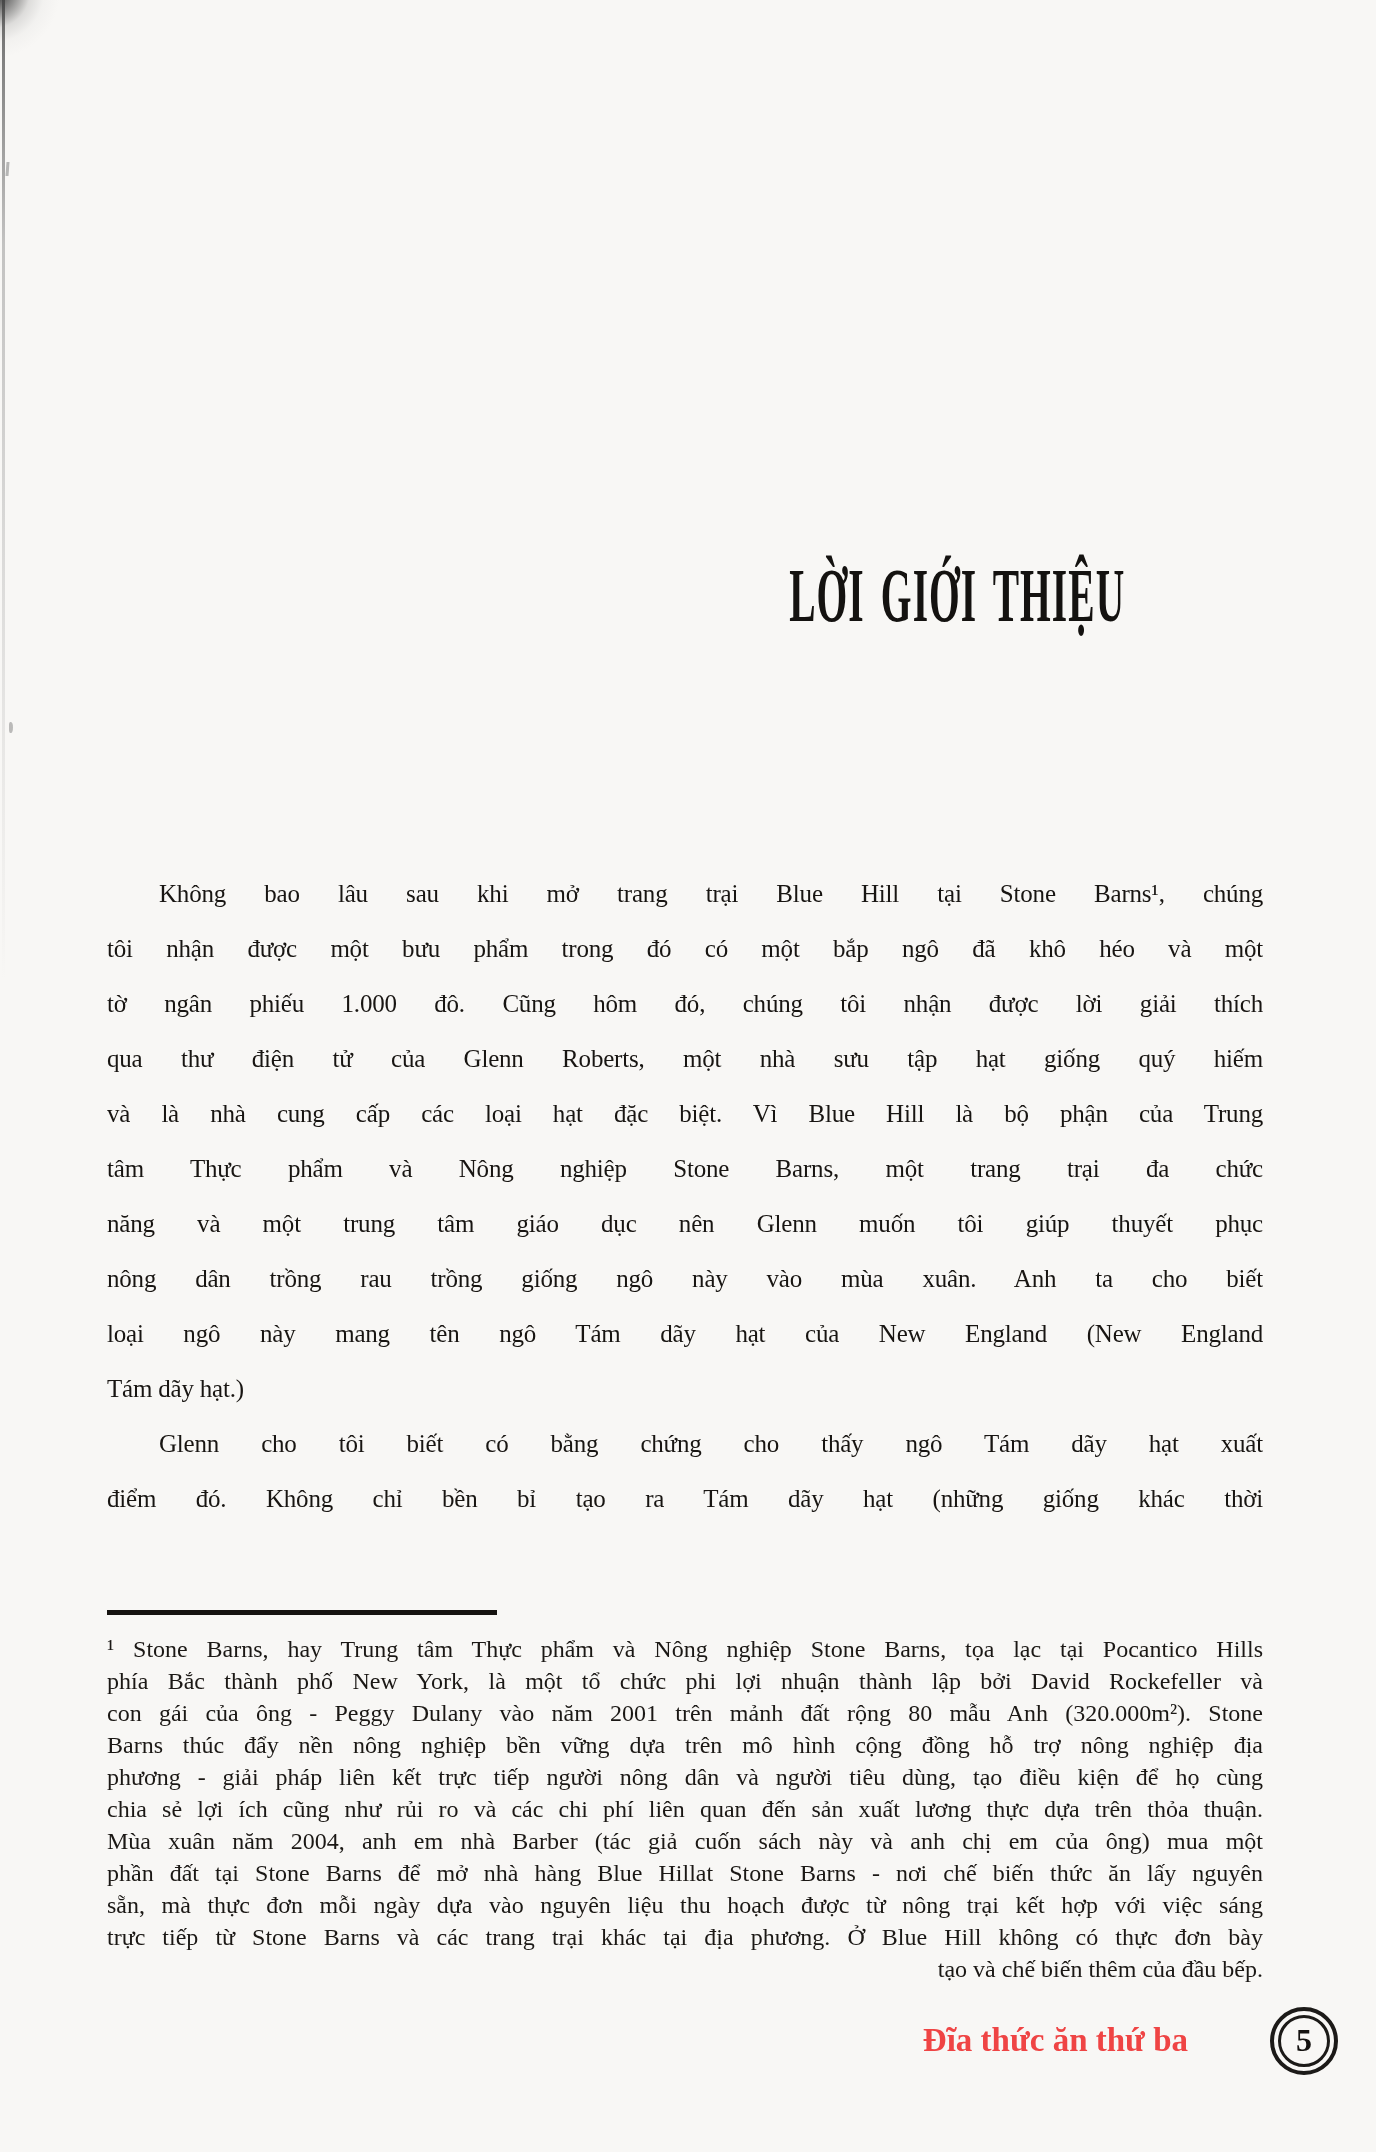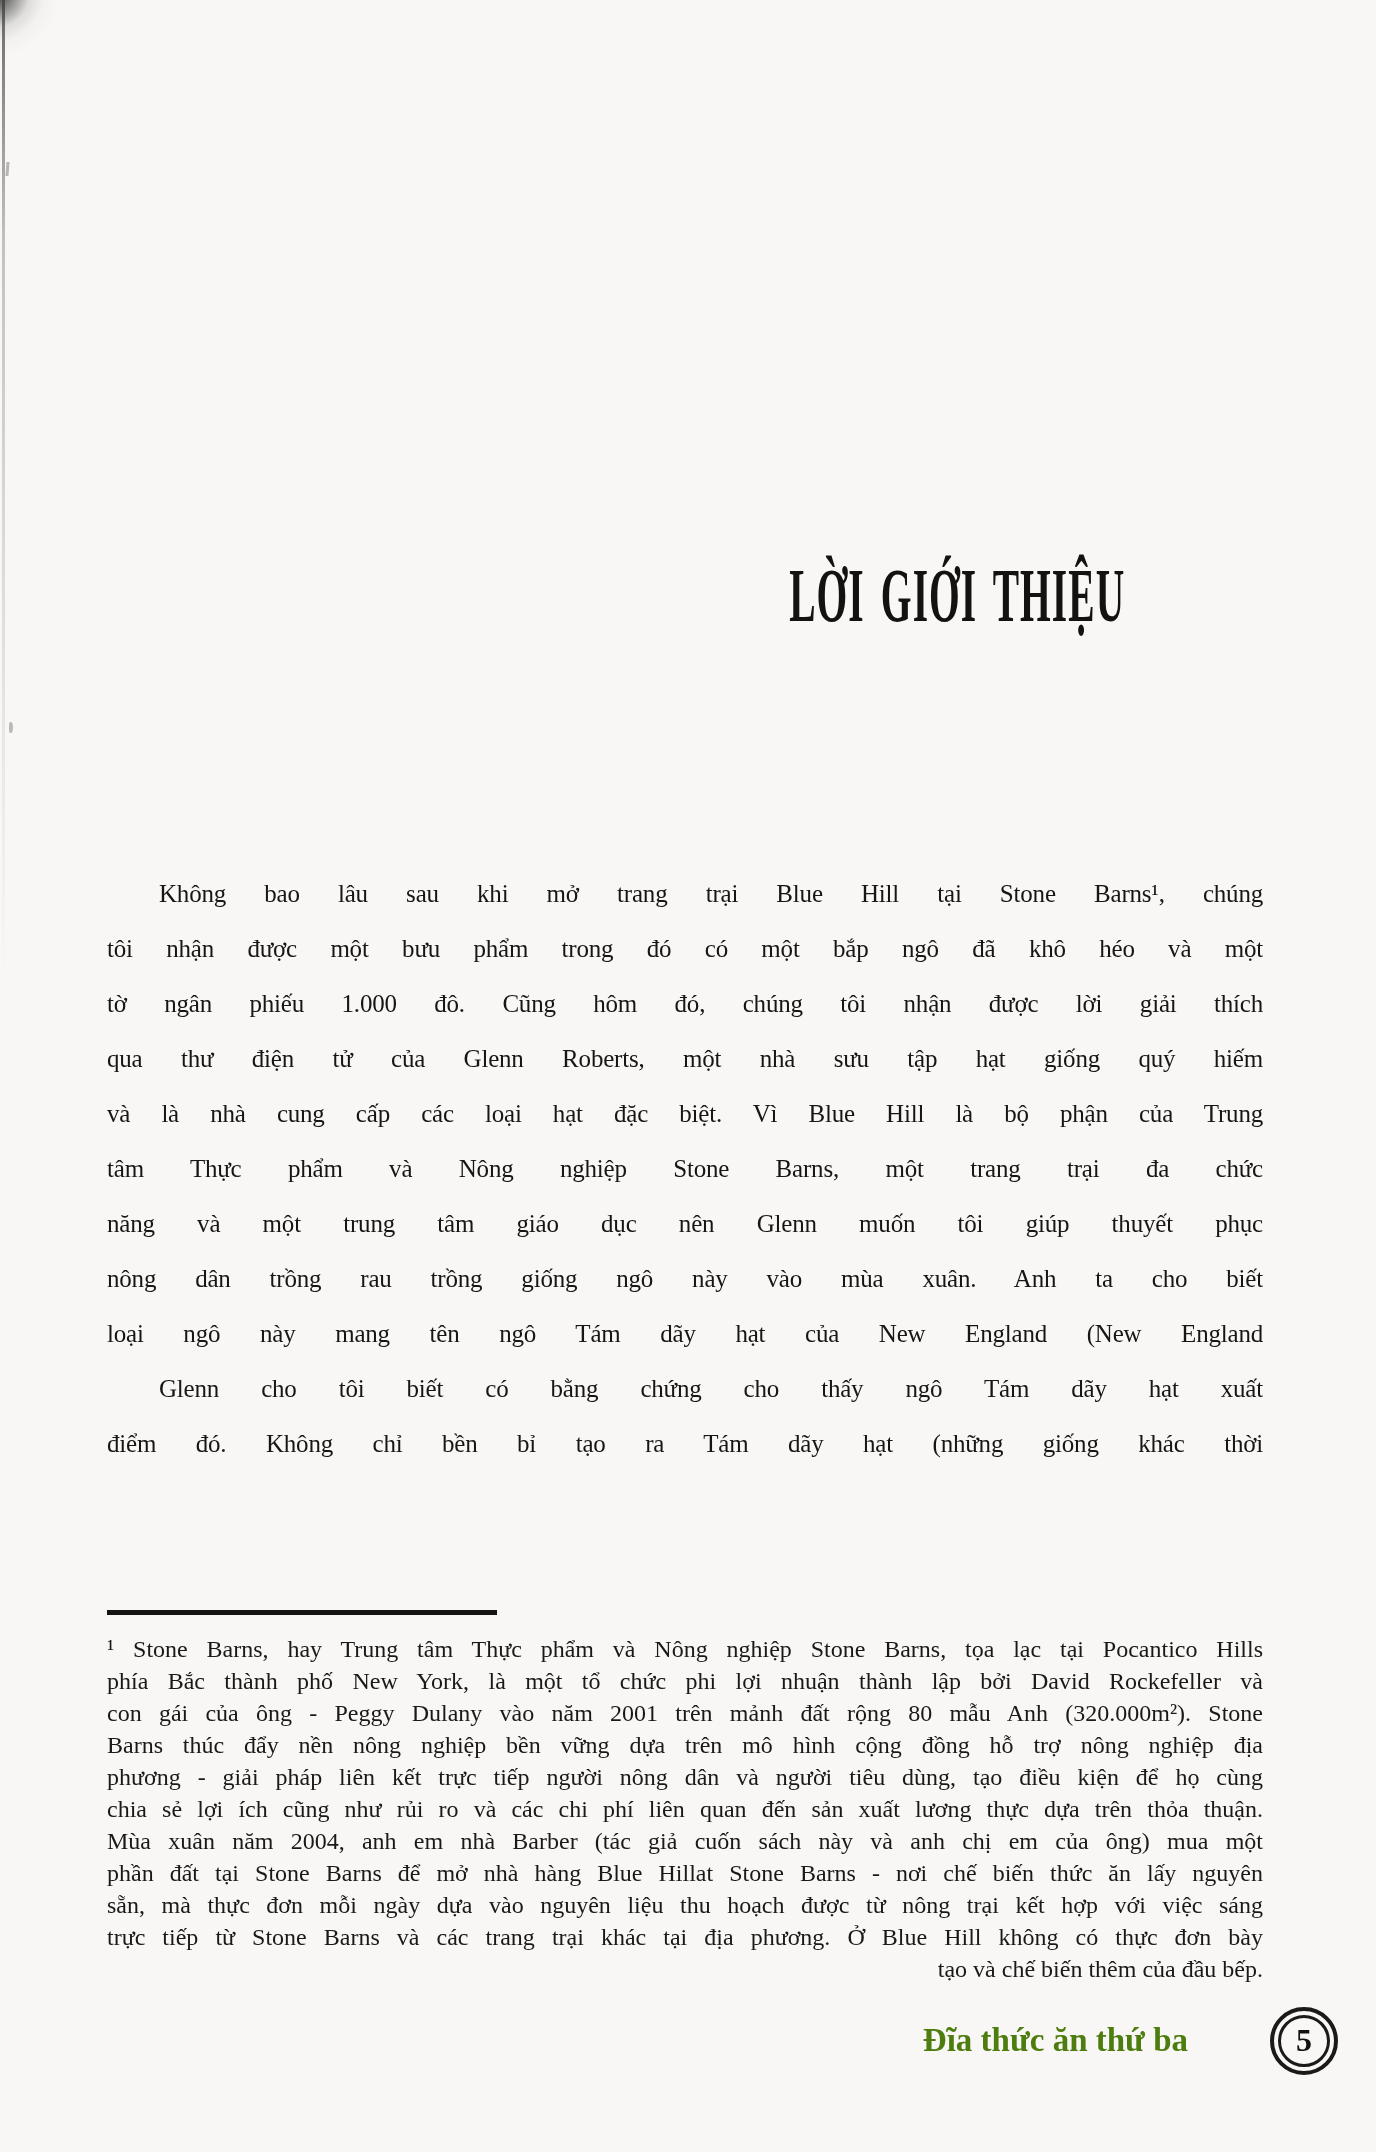--- a/index.html
+++ b/index.html
@@ -87,21 +87,21 @@
     color: #1b1815;
   }
   .fjust { text-align: justify; text-align-last: justify; }
   .fleft { text-align: right; }
 
   
   .running-title {
     position: absolute; left: 700px; top: 2022px; width: 488px;
     text-align: right;
     font-size: 33px; font-weight: bold;
-    color: #4d7c0f;
+    color: #ef4444;
   }
   .page-badge {
     position: absolute; left: 1270px; top: 2007px;
     width: 68px; height: 68px;
     border: 4px solid #1c1a18; border-radius: 50%;
     box-sizing: border-box;
     display: flex; align-items: center; justify-content: center;
     background: #f8f7f5;
   }
   .page-badge-inner {
@@ -133,20 +133,21 @@
     <div>
       <div class="bline jline ind">Không bao lâu sau khi mở trang trại Blue Hill tại Stone Barns¹, chúng</div>
       <div class="bline jline">tôi nhận được một bưu phẩm trong đó có một bắp ngô đã khô héo và một</div>
       <div class="bline jline">tờ ngân phiếu 1.000 đô. Cũng hôm đó, chúng tôi nhận được lời giải thích</div>
       <div class="bline jline">qua thư điện tử của Glenn Roberts, một nhà sưu tập hạt giống quý hiếm</div>
       <div class="bline jline">và là nhà cung cấp các loại hạt đặc biệt. Vì Blue Hill là bộ phận của Trung</div>
       <div class="bline jline">tâm Thực phẩm và Nông nghiệp Stone Barns, một trang trại đa chức</div>
       <div class="bline jline">năng và một trung tâm giáo dục nên Glenn muốn tôi giúp thuyết phục</div>
       <div class="bline jline">nông dân trồng rau trồng giống ngô này vào mùa xuân. Anh ta cho biết</div>
       <div class="bline jline">loại ngô này mang tên ngô Tám dãy hạt của New England (New England</div>
+      <div class="bline lline">Tám dãy hạt.)</div>
     </div>
     <div>
       <div class="bline jline ind">Glenn cho tôi biết có bằng chứng cho thấy ngô Tám dãy hạt xuất</div>
       <div class="bline jline">điểm đó. Không chỉ bền bỉ tạo ra Tám dãy hạt (những giống khác thời</div>
     </div>
   </div>
 
   <div class="footnote-rule"></div>
 
   <div class="footnote-block">

